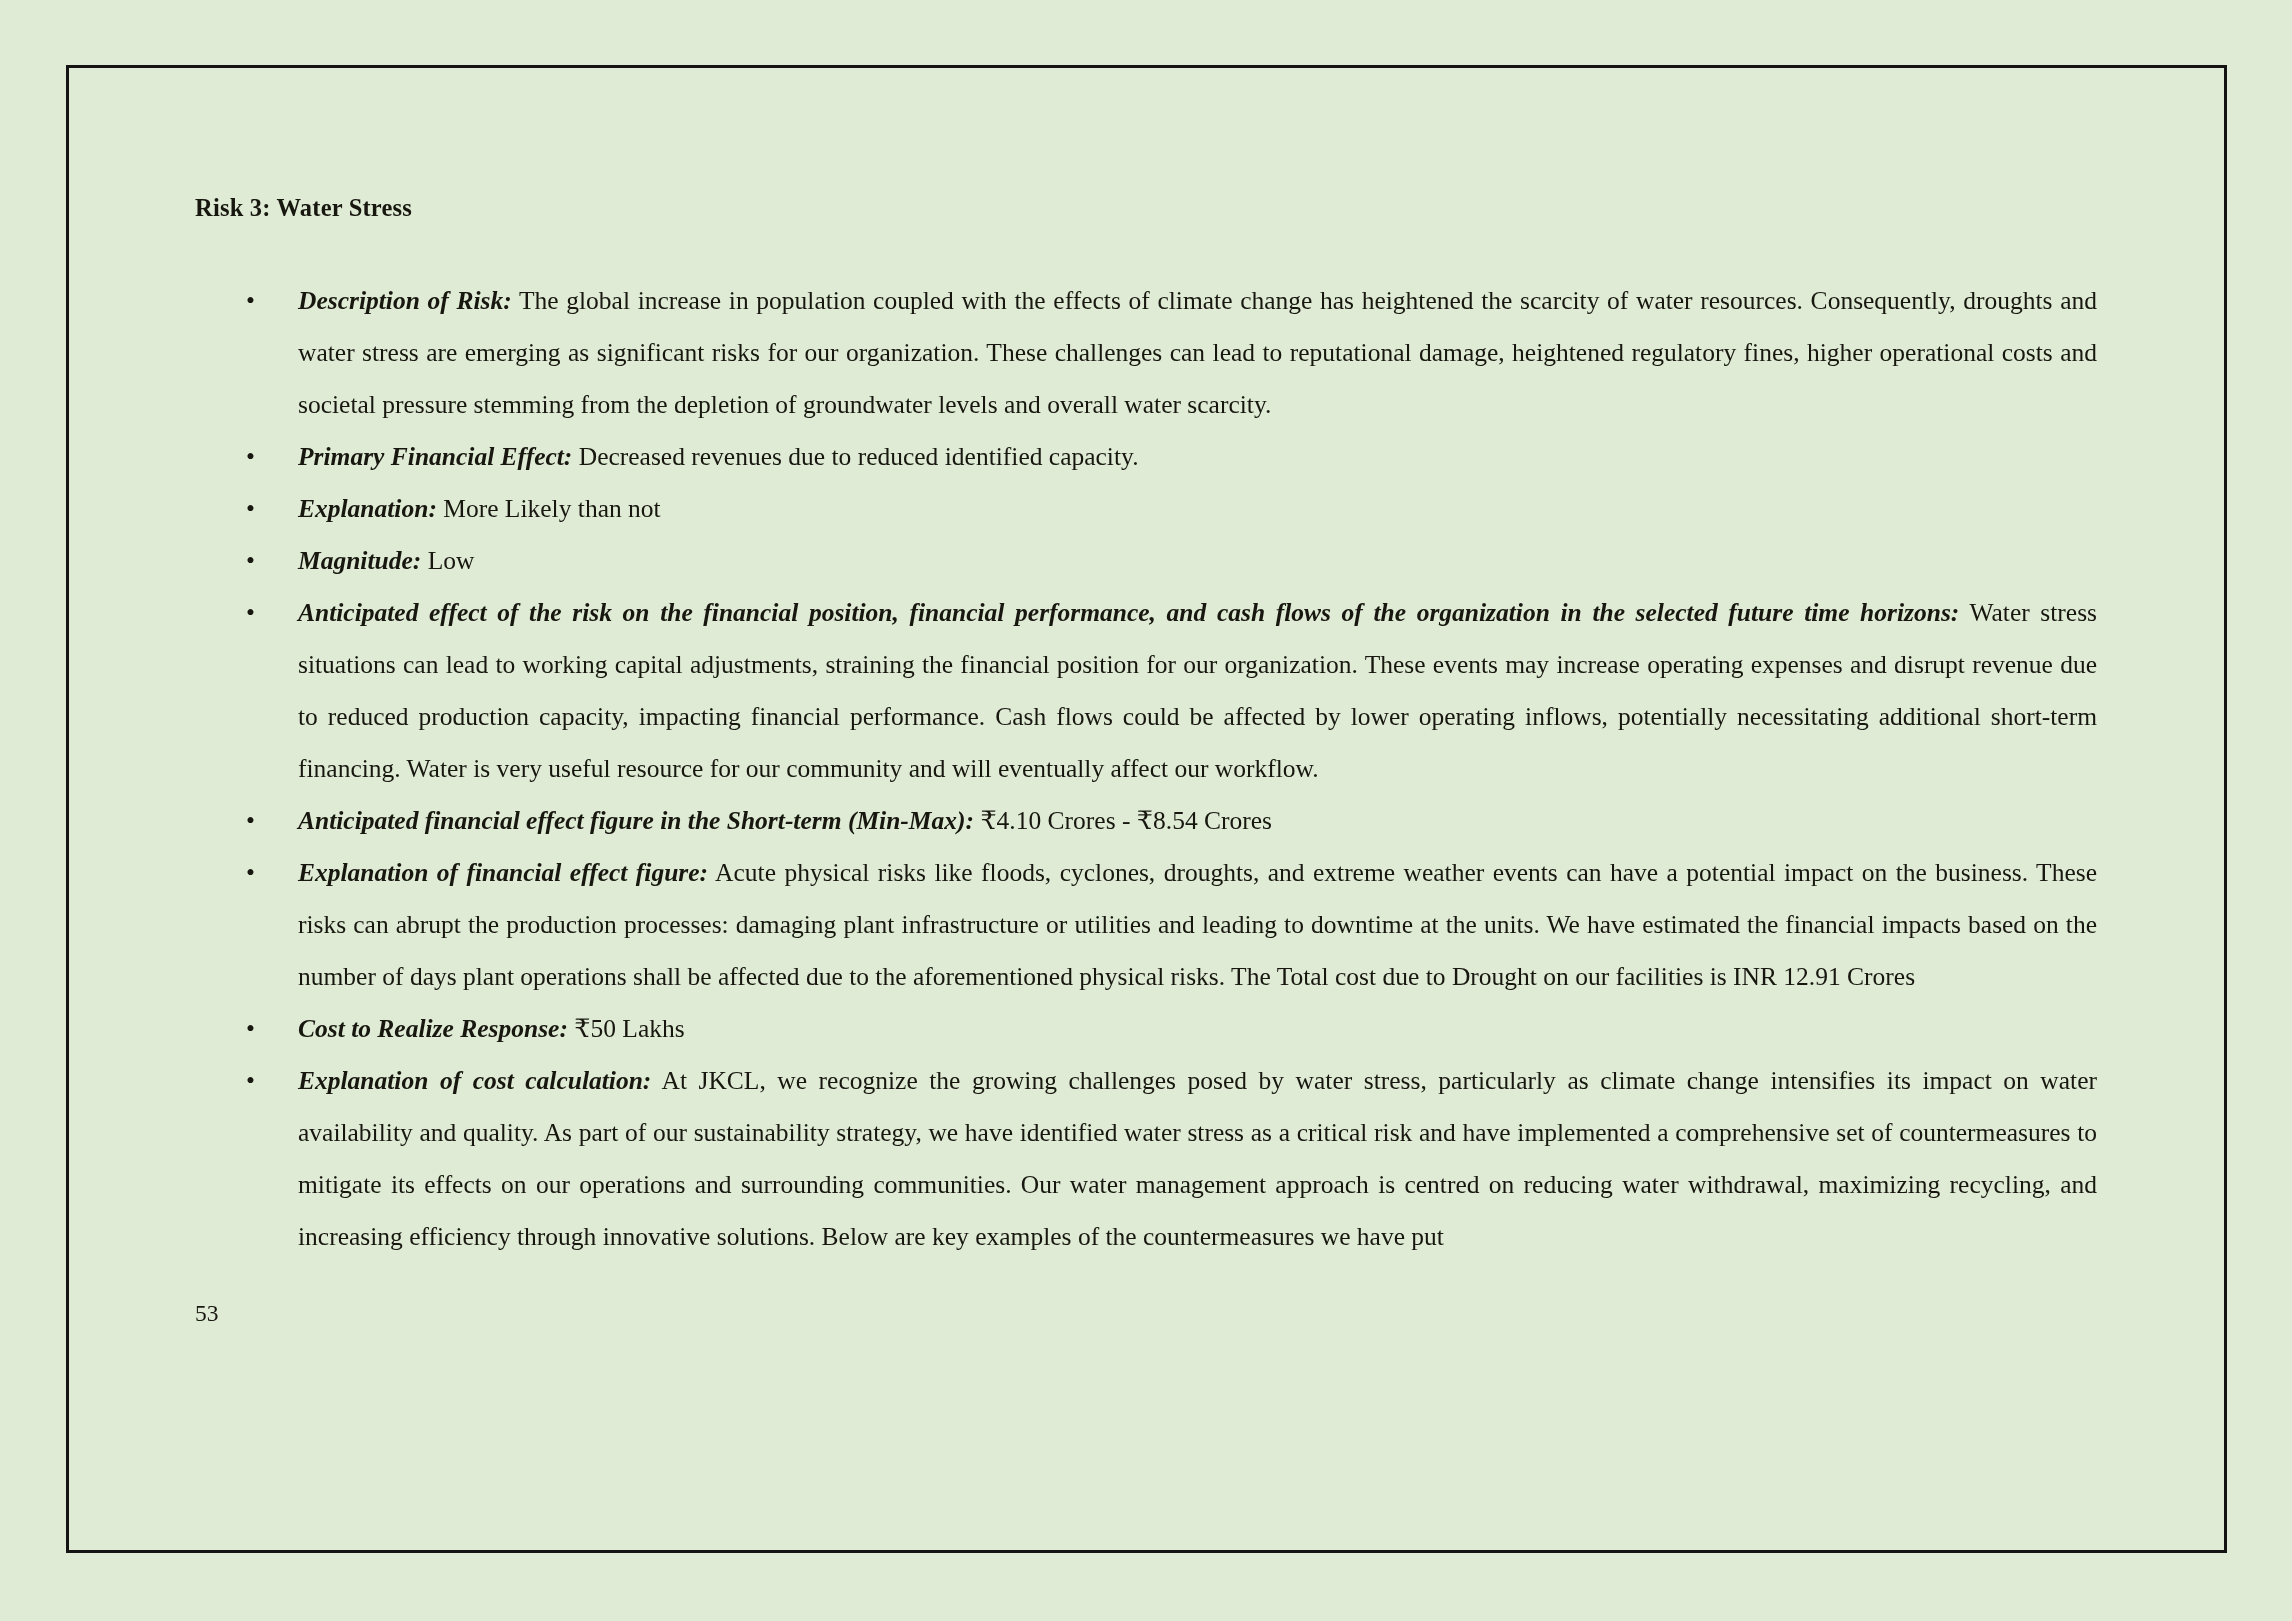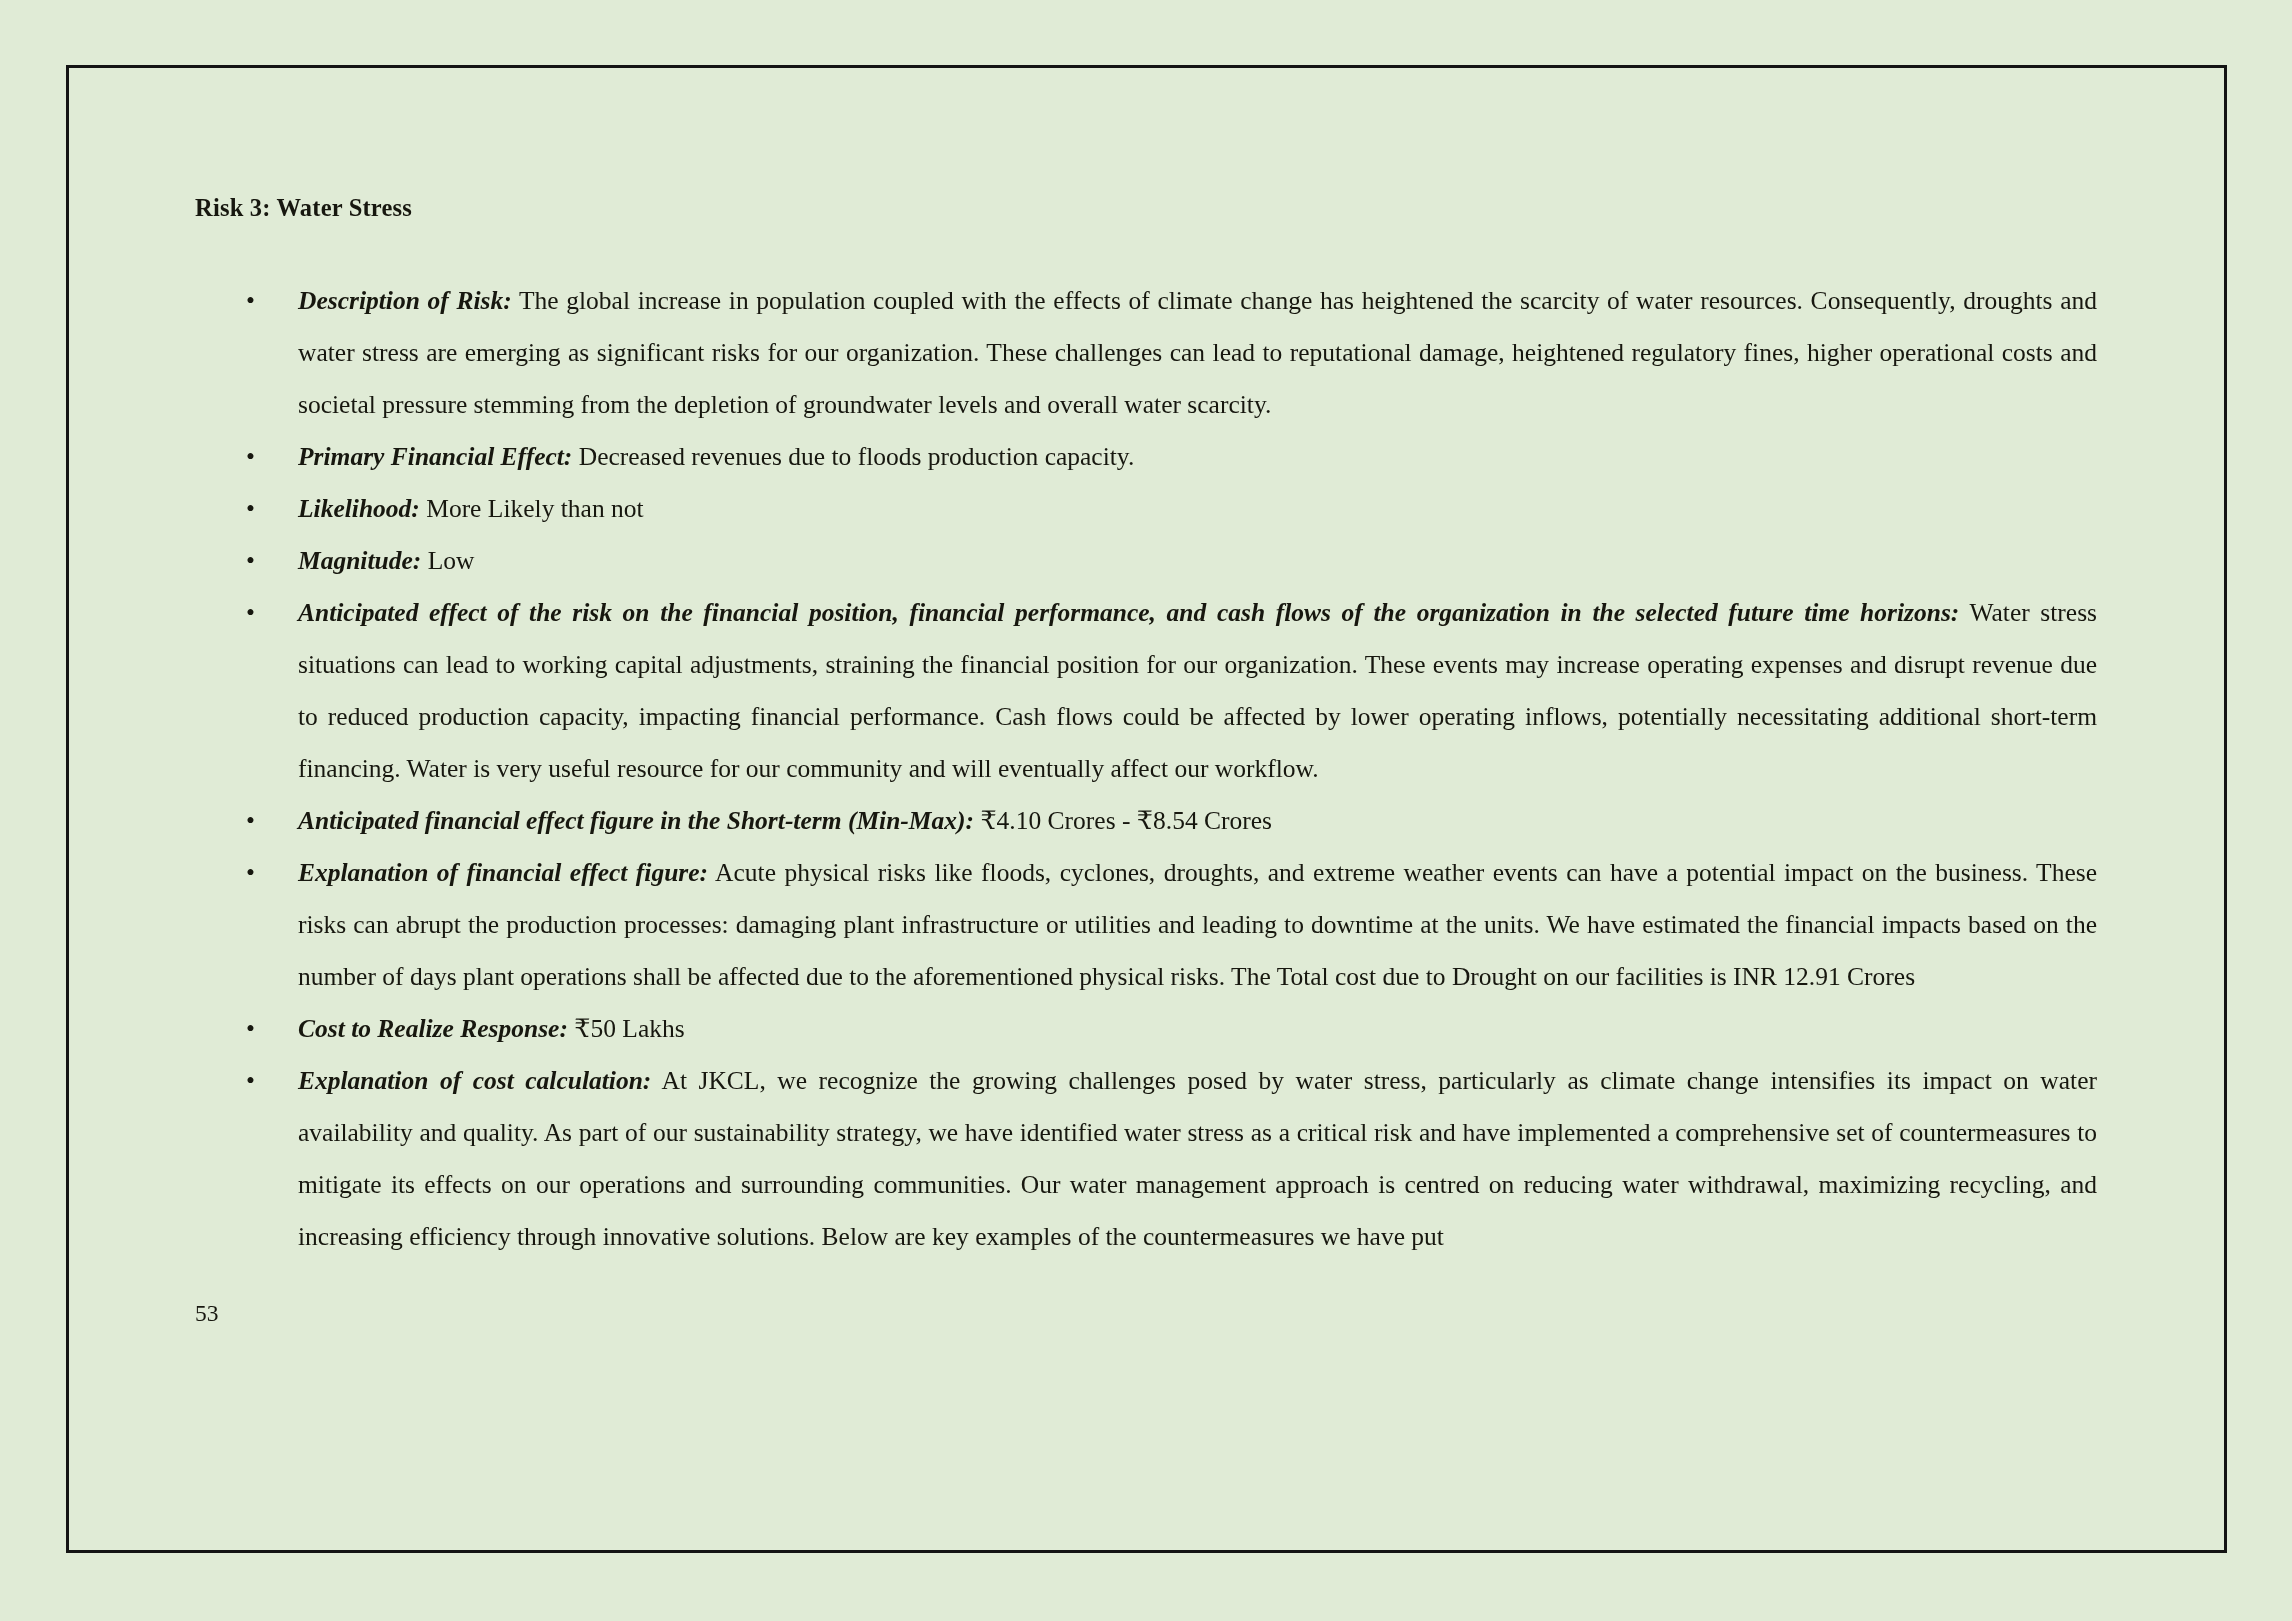--- a/index.html
+++ b/index.html
@@ -67,22 +67,22 @@
   }
 </style>
 </head>
 <body style="--page-bg: #e0ebd6; --frame-border: #141414; --text-color: #17170f;">
 
 <div class="frame">
   <h1 class="doc-title">Risk 3: Water Stress</h1>
 
   <ul class="bullet-list" id="bullet-list">
       <li class="bullet-item"><span class="bullet-label">Description of Risk:</span> <span class="bullet-text">The global increase in population coupled with the effects of climate change has heightened the scarcity of water resources. Consequently, droughts and water stress are emerging as significant risks for our organization. These challenges can lead to reputational damage, heightened regulatory fines, higher operational costs and societal pressure stemming from the depletion of groundwater levels and overall water scarcity.</span></li>
-      <li class="bullet-item"><span class="bullet-label">Primary Financial Effect:</span> <span class="bullet-text">Decreased revenues due to floods production capacity.</span></li>
-      <li class="bullet-item"><span class="bullet-label">Likelihood:</span> <span class="bullet-text">More Likely than not</span></li>
+      <li class="bullet-item"><span class="bullet-label">Primary Financial Effect:</span> <span class="bullet-text">Decreased revenues due to reduced identified capacity.</span></li>
+      <li class="bullet-item"><span class="bullet-label">Explanation:</span> <span class="bullet-text">More Likely than not</span></li>
       <li class="bullet-item"><span class="bullet-label">Magnitude:</span> <span class="bullet-text">Low</span></li>
       <li class="bullet-item"><span class="bullet-label">Anticipated effect of the risk on the financial position, financial performance, and cash flows of the organization in the selected future time horizons:</span> <span class="bullet-text">Water stress situations can lead to working capital adjustments, straining the financial position for our organization. These events may increase operating expenses and disrupt revenue due to reduced production capacity, impacting financial performance. Cash flows could be affected by lower operating inflows, potentially necessitating additional short-term financing. Water is very useful resource for our community and will eventually affect our workflow.</span></li>
       <li class="bullet-item"><span class="bullet-label">Anticipated financial effect figure in the Short-term (Min-Max):</span> <span class="bullet-text">₹4.10 Crores - ₹8.54 Crores</span></li>
       <li class="bullet-item"><span class="bullet-label">Explanation of financial effect figure:</span> <span class="bullet-text">Acute physical risks like floods, cyclones, droughts, and extreme weather events can have a potential impact on the business. These risks can abrupt the production processes: damaging plant infrastructure or utilities and leading to downtime at the units. We have estimated the financial impacts based on the number of days plant operations shall be affected due to the aforementioned physical risks. The Total cost due to Drought on our facilities is INR 12.91 Crores</span></li>
       <li class="bullet-item"><span class="bullet-label">Cost to Realize Response:</span> <span class="bullet-text">₹50 Lakhs</span></li>
       <li class="bullet-item"><span class="bullet-label">Explanation of cost calculation:</span> <span class="bullet-text">At JKCL, we recognize the growing challenges posed by water stress, particularly as climate change intensifies its impact on water availability and quality. As part of our sustainability strategy, we have identified water stress as a critical risk and have implemented a comprehensive set of countermeasures to mitigate its effects on our operations and surrounding communities. Our water management approach is centred on reducing water withdrawal, maximizing recycling, and increasing efficiency through innovative solutions. Below are key examples of the countermeasures we have put</span></li>
     </ul>
 
   <div class="page-number">53</div>
 </div>

